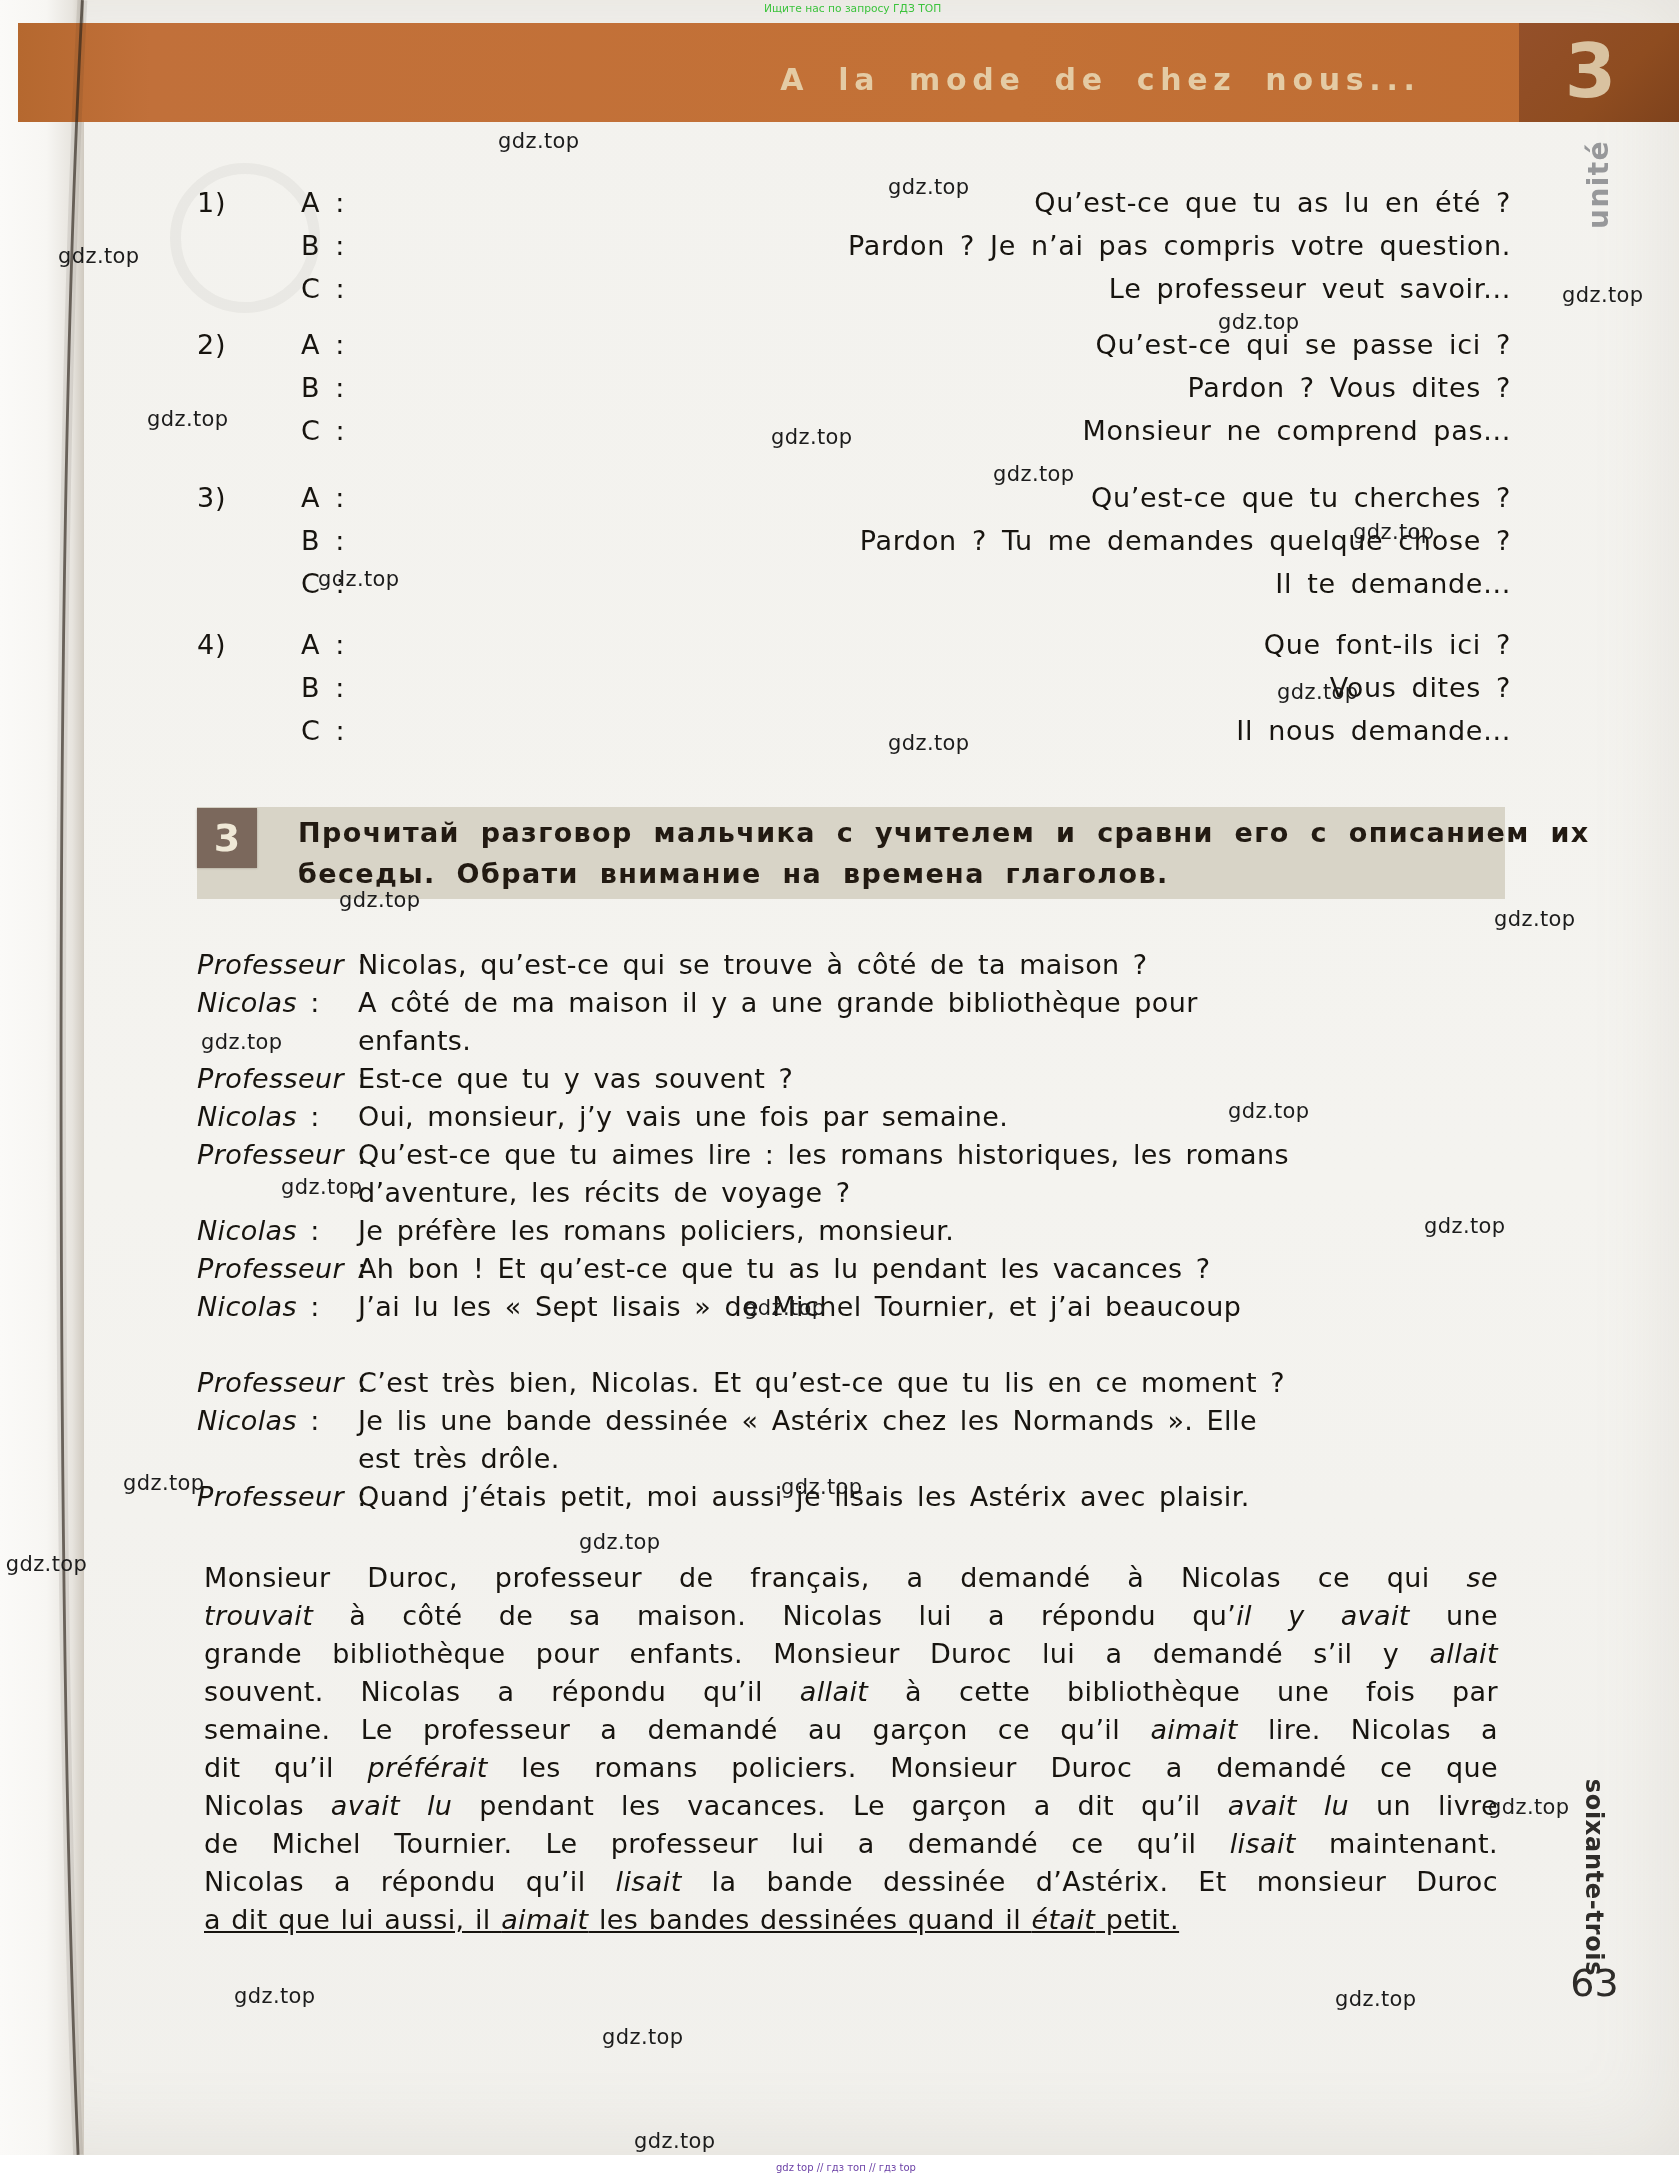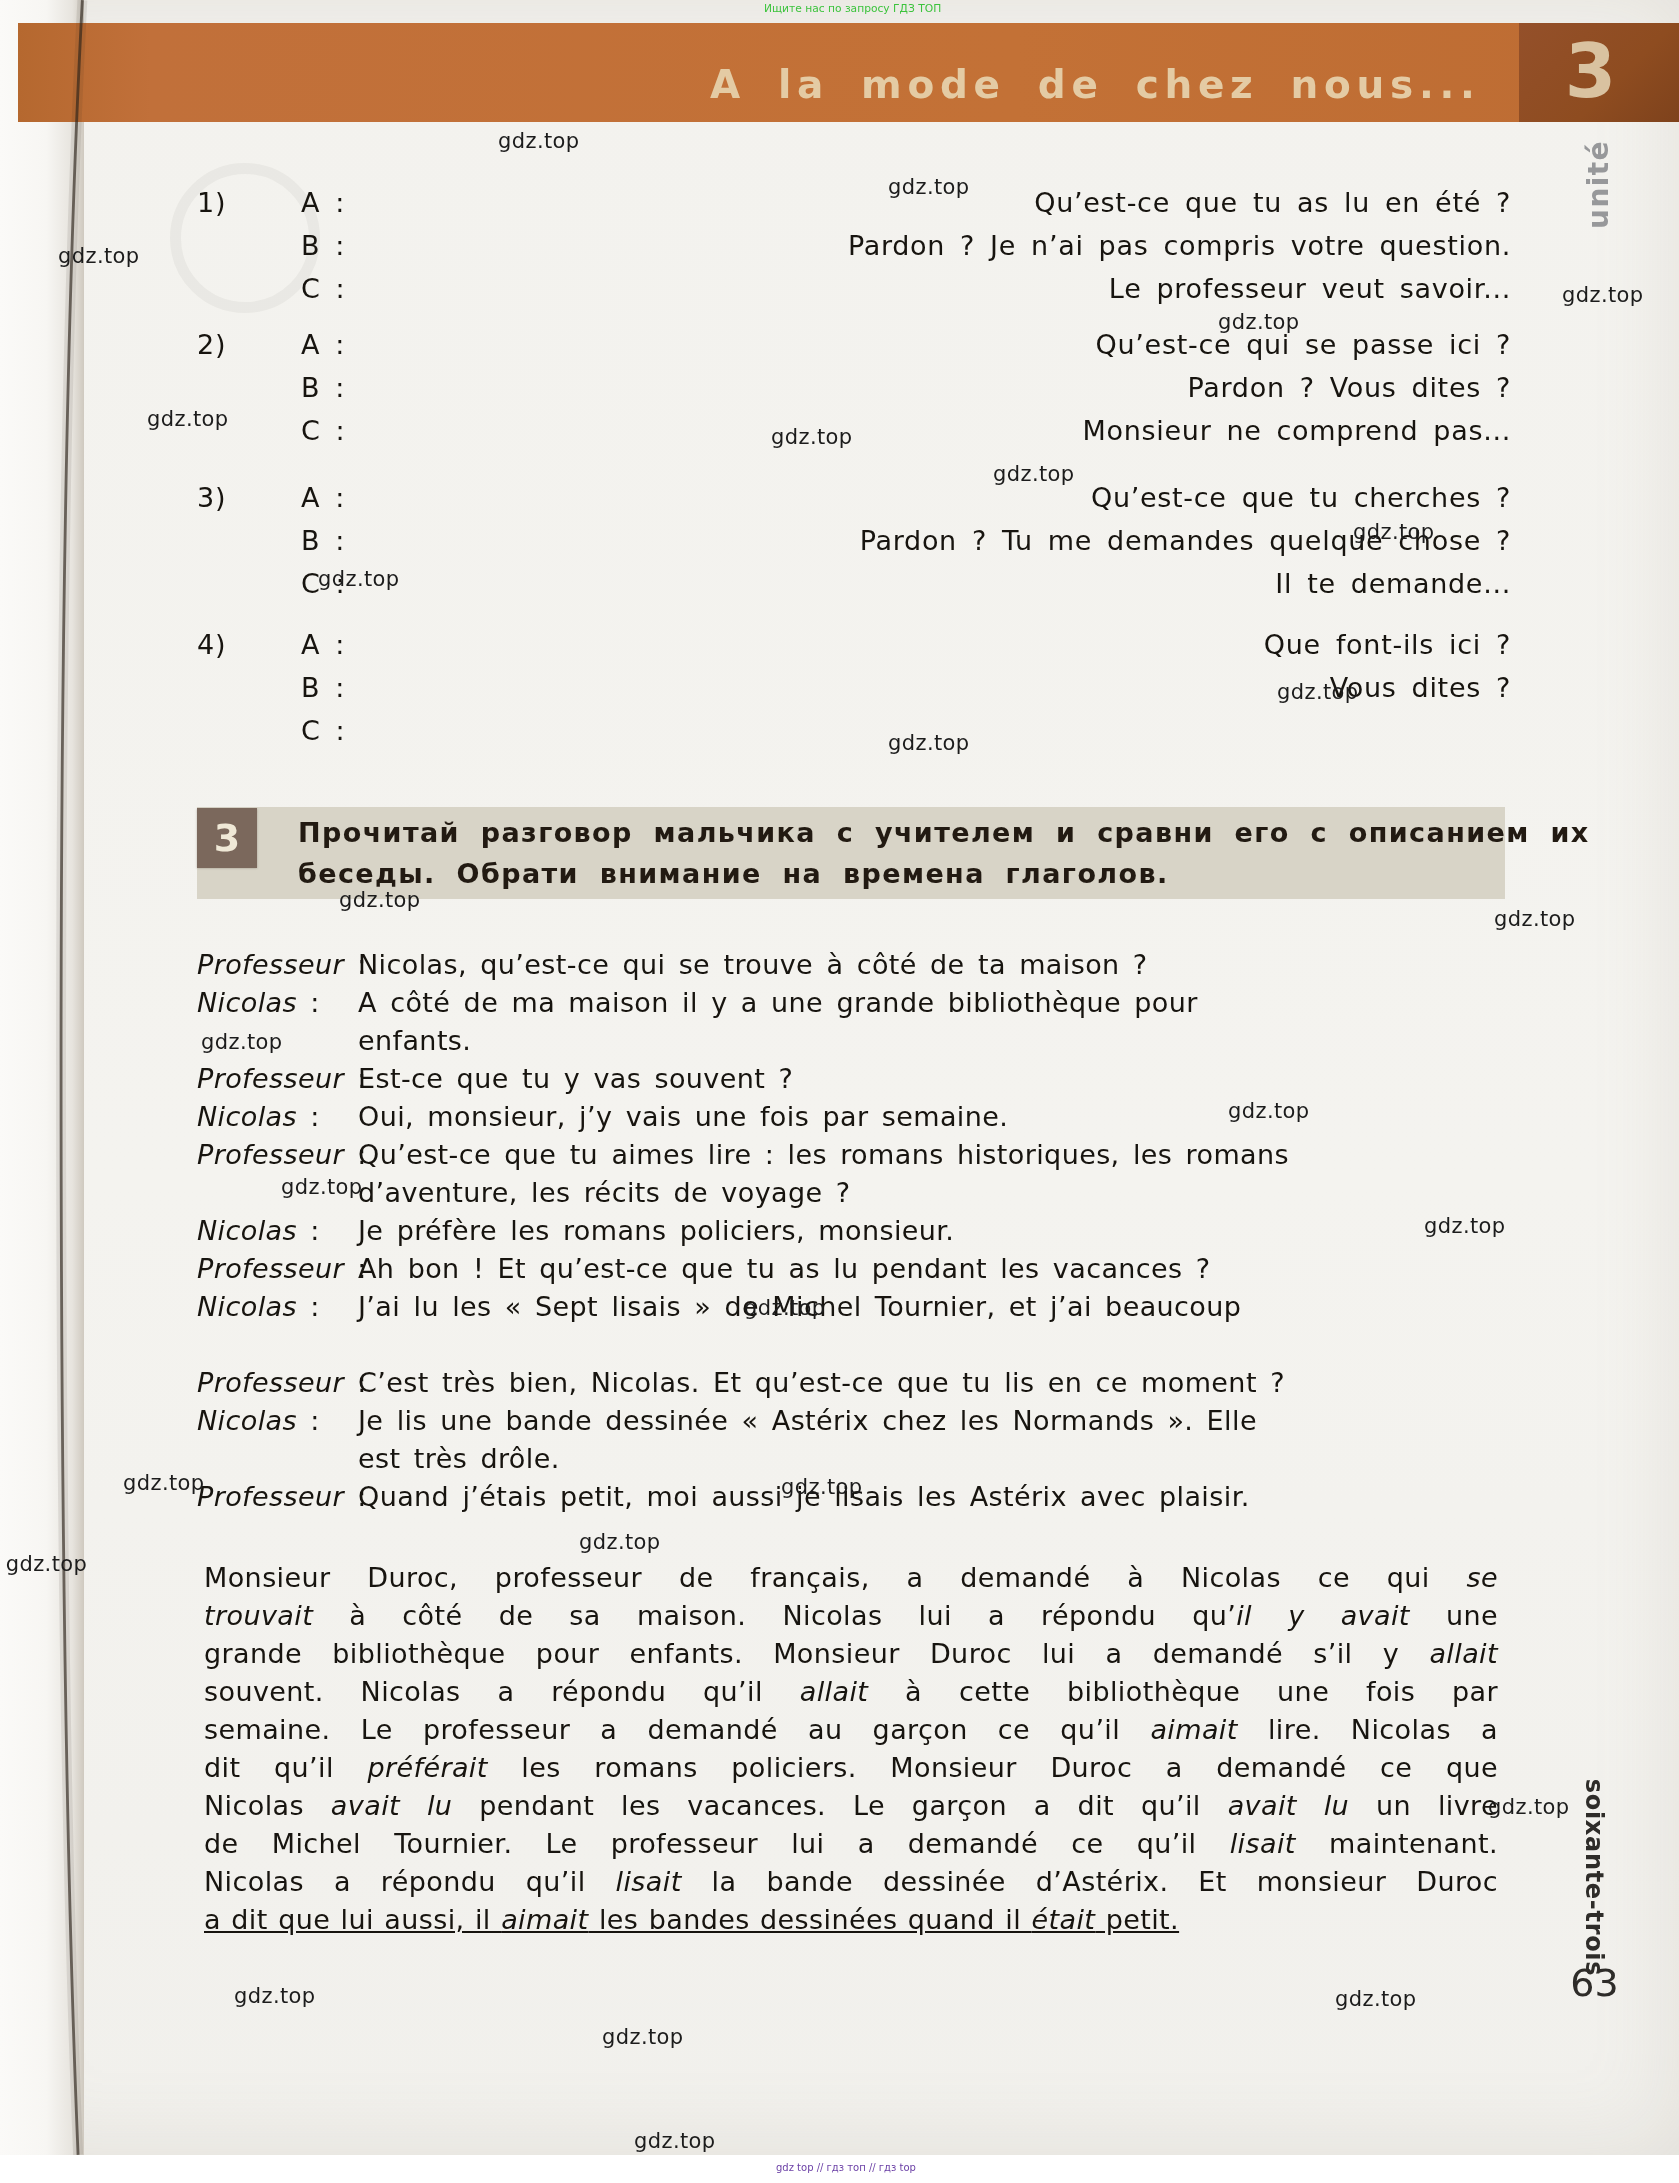--- a/index.html
+++ b/index.html
@@ -19,22 +19,22 @@
     background:linear-gradient(180deg,#f3f2ee 0%,#f4f3ef 55%,#f1f0ec 100%);
     box-shadow:inset 0 0 85px rgba(160,150,135,0.18);
   }
   .left-page-edge{position:absolute;left:0;top:0;width:84px;height:2155px;
     background:linear-gradient(90deg,#fbfaf8 0%,#f7f6f3 55%,#e7e4de 86%,#cfc9bf 100%);}
   .gutter-svg{position:absolute;left:0;top:0;pointer-events:none;}
   .banner{position:absolute;left:18px;top:23.4px;width:1661px;height:99px;
     background:linear-gradient(90deg,#b5682f 0%,var(--banner-orange) 8%,#c37136 60%,#bd6c33 100%);}
   .banner-unitbox{position:absolute;right:0;top:0;width:160px;height:99px;
     background:linear-gradient(135deg,#94502a 0%,var(--banner-dark) 60%,#7e421c 100%);}
-  .banner-title{position:absolute;left:710px;top:62px;width:781px;text-align:left;
-    font-size:39px;font-weight:bold;color:var(--banner-title);
+  .banner-title{position:absolute;left:710px;top:62px;width:781px;text-align:center;
+    font-size:30px;font-weight:bold;color:var(--banner-title);
     letter-spacing:5.7px;word-spacing:12.8px;white-space:nowrap;}
   .unit-number{position:absolute;left:1548px;top:34px;width:85px;text-align:center;
     font-size:74px;font-weight:bold;color:var(--unit-number);line-height:1;}
   .unit-label{position:absolute;left:1492px;top:169px;width:213px;height:31px;line-height:31px;
     text-align:center;transform:rotate(-90deg);font-size:28px;font-weight:bold;
     color:var(--unit-label-gray);letter-spacing:1.4px;}
   .promo-note{position:absolute;left:764px;top:2.1px;font-size:10.7px;color:var(--promo-green);white-space:nowrap;}
   .footer-note{position:absolute;left:776px;top:2162px;font-size:10px;color:var(--footer-purple);white-space:nowrap;text-align:center;}
   .ghost-circle{position:absolute;left:170px;top:163px;width:128px;height:128px;border-radius:50%;
     border:11.4px solid rgba(120,115,105,0.07);}
@@ -147,20 +147,21 @@
         <div class="cell-text">Que font-ils ici ?</div>
       </div>
       <div class="opt-row">
         <div class="cell-num"></div>
         <div class="cell-letter">B :</div>
         <div class="cell-text">Vous dites ?</div>
       </div>
       <div class="opt-row">
         <div class="cell-num"></div>
         <div class="cell-letter">C :</div>
+        <div class="cell-text">Il nous demande...</div>
       </div>
     </div>
   </div>
 
 <div class="task-band">
   <div class="task-box">3</div>
   <div class="task-text">
     <div>Прочитай разговор мальчика с учителем и сравни его с описанием их</div>
     <div>беседы. Обрати внимание на времена глаголов.</div>
   </div>

